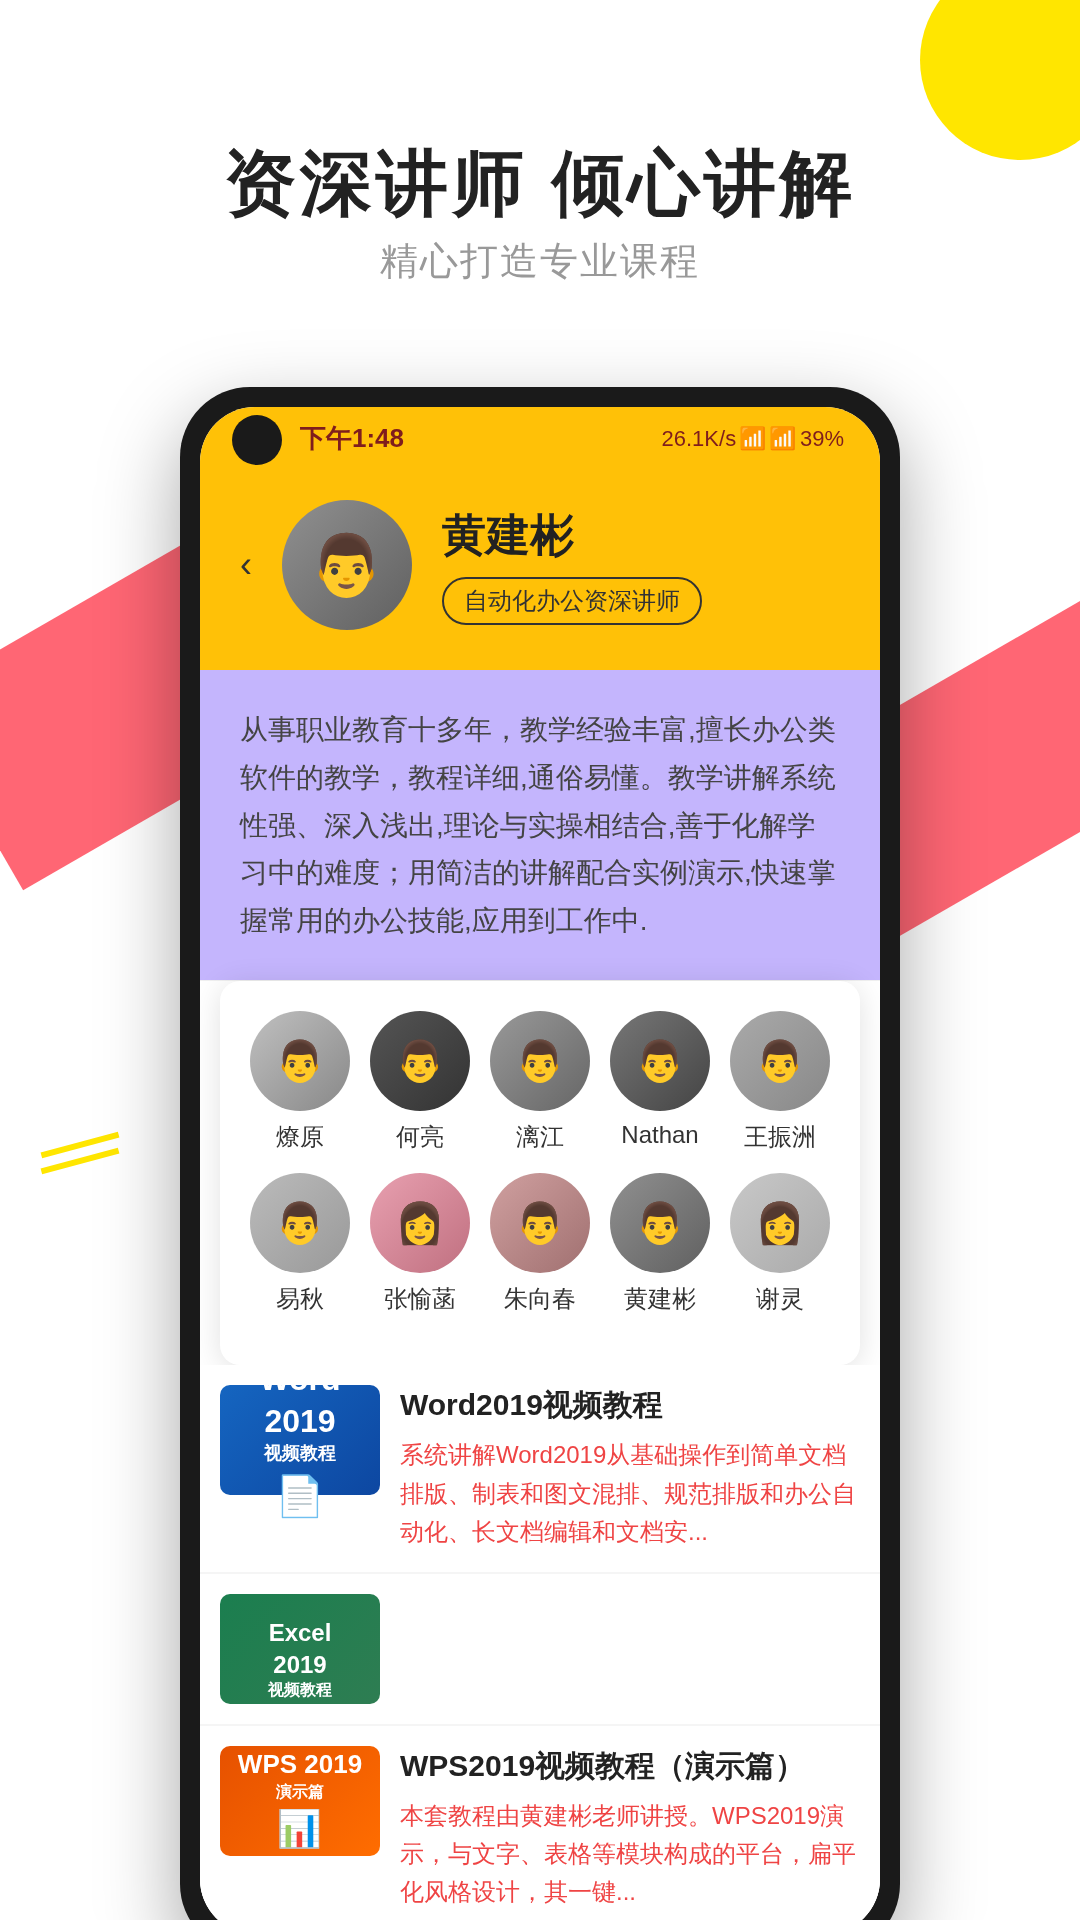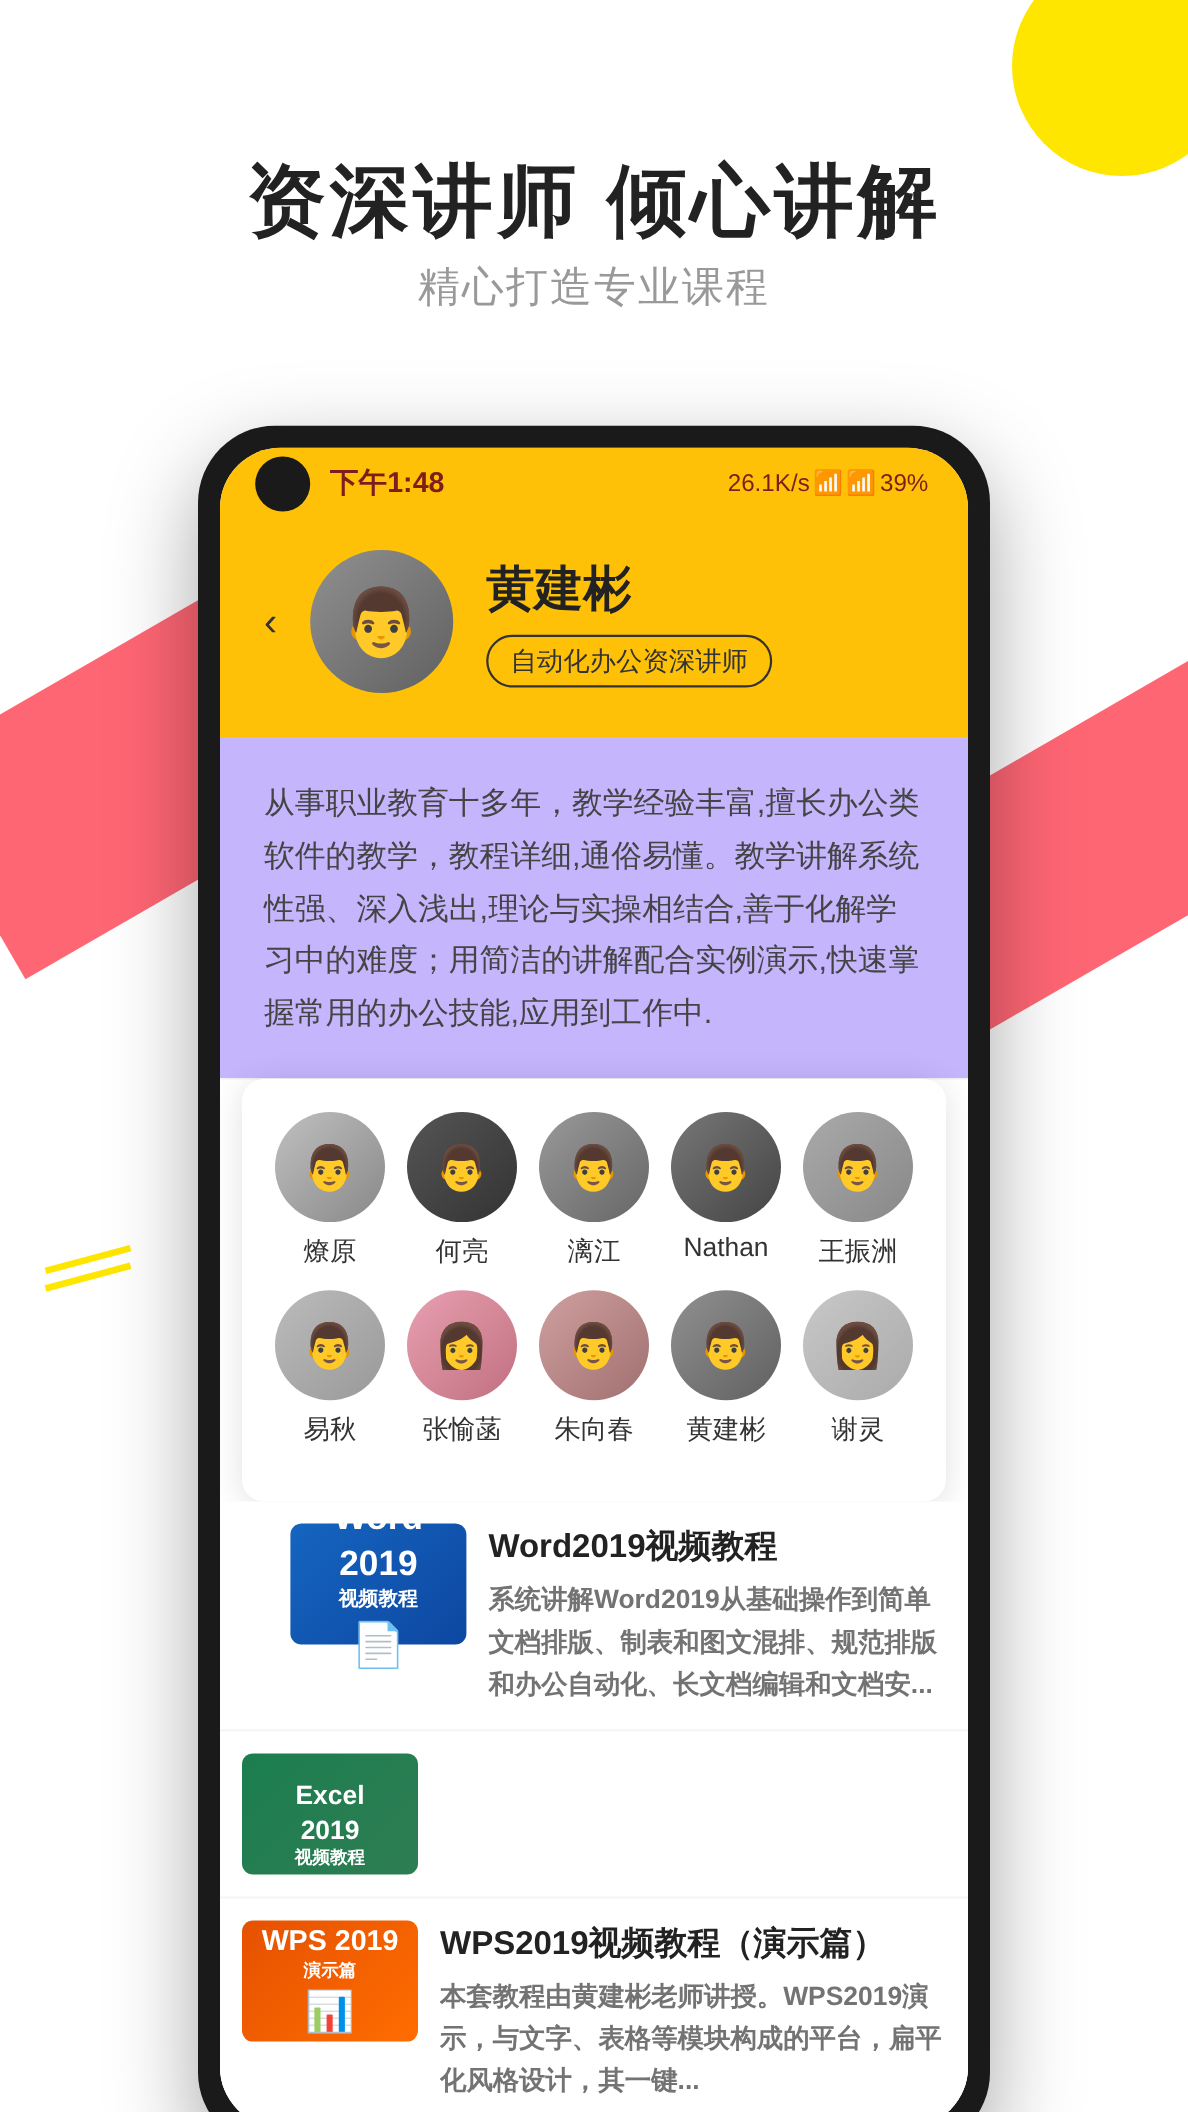--- a/index.html
+++ b/index.html
@@ -265,46 +265,44 @@
       align-items: center;
       justify-content: center;
       font-size: 18px;
       font-weight: 700;
       color: #fff;
       text-align: center;
       line-height: 1.3;
     }
     .thumb-word {
       background: linear-gradient(135deg, #1565C0 0%, #0D47A1 100%);
-      margin-left: 44px;
     }
     .thumb-excel {
       background: linear-gradient(135deg, #1B7E4F 0%, #2e7d52 100%);
     }
     .thumb-wps {
       background: linear-gradient(135deg, #E65100 0%, #FF6D00 100%);
     }
     .course-info {
       flex: 1;
     }
     .course-title {
       font-size: 30px;
       font-weight: 600;
       color: #222;
       margin-bottom: 10px;
     }
     .course-desc {
       font-size: 24px;
-      color: #737373;
+      color: #ef4444;
       line-height: 1.6;
       display: -webkit-box;
       -webkit-line-clamp: 3;
       -webkit-box-orient: vertical;
       overflow: hidden;
-      font-weight: bold;
     }
 
     
     .thumb-word-inner {
       padding: 10px;
     }
     .thumb-word-inner .year {
       font-size: 32px;
       font-weight: 900;
     }

